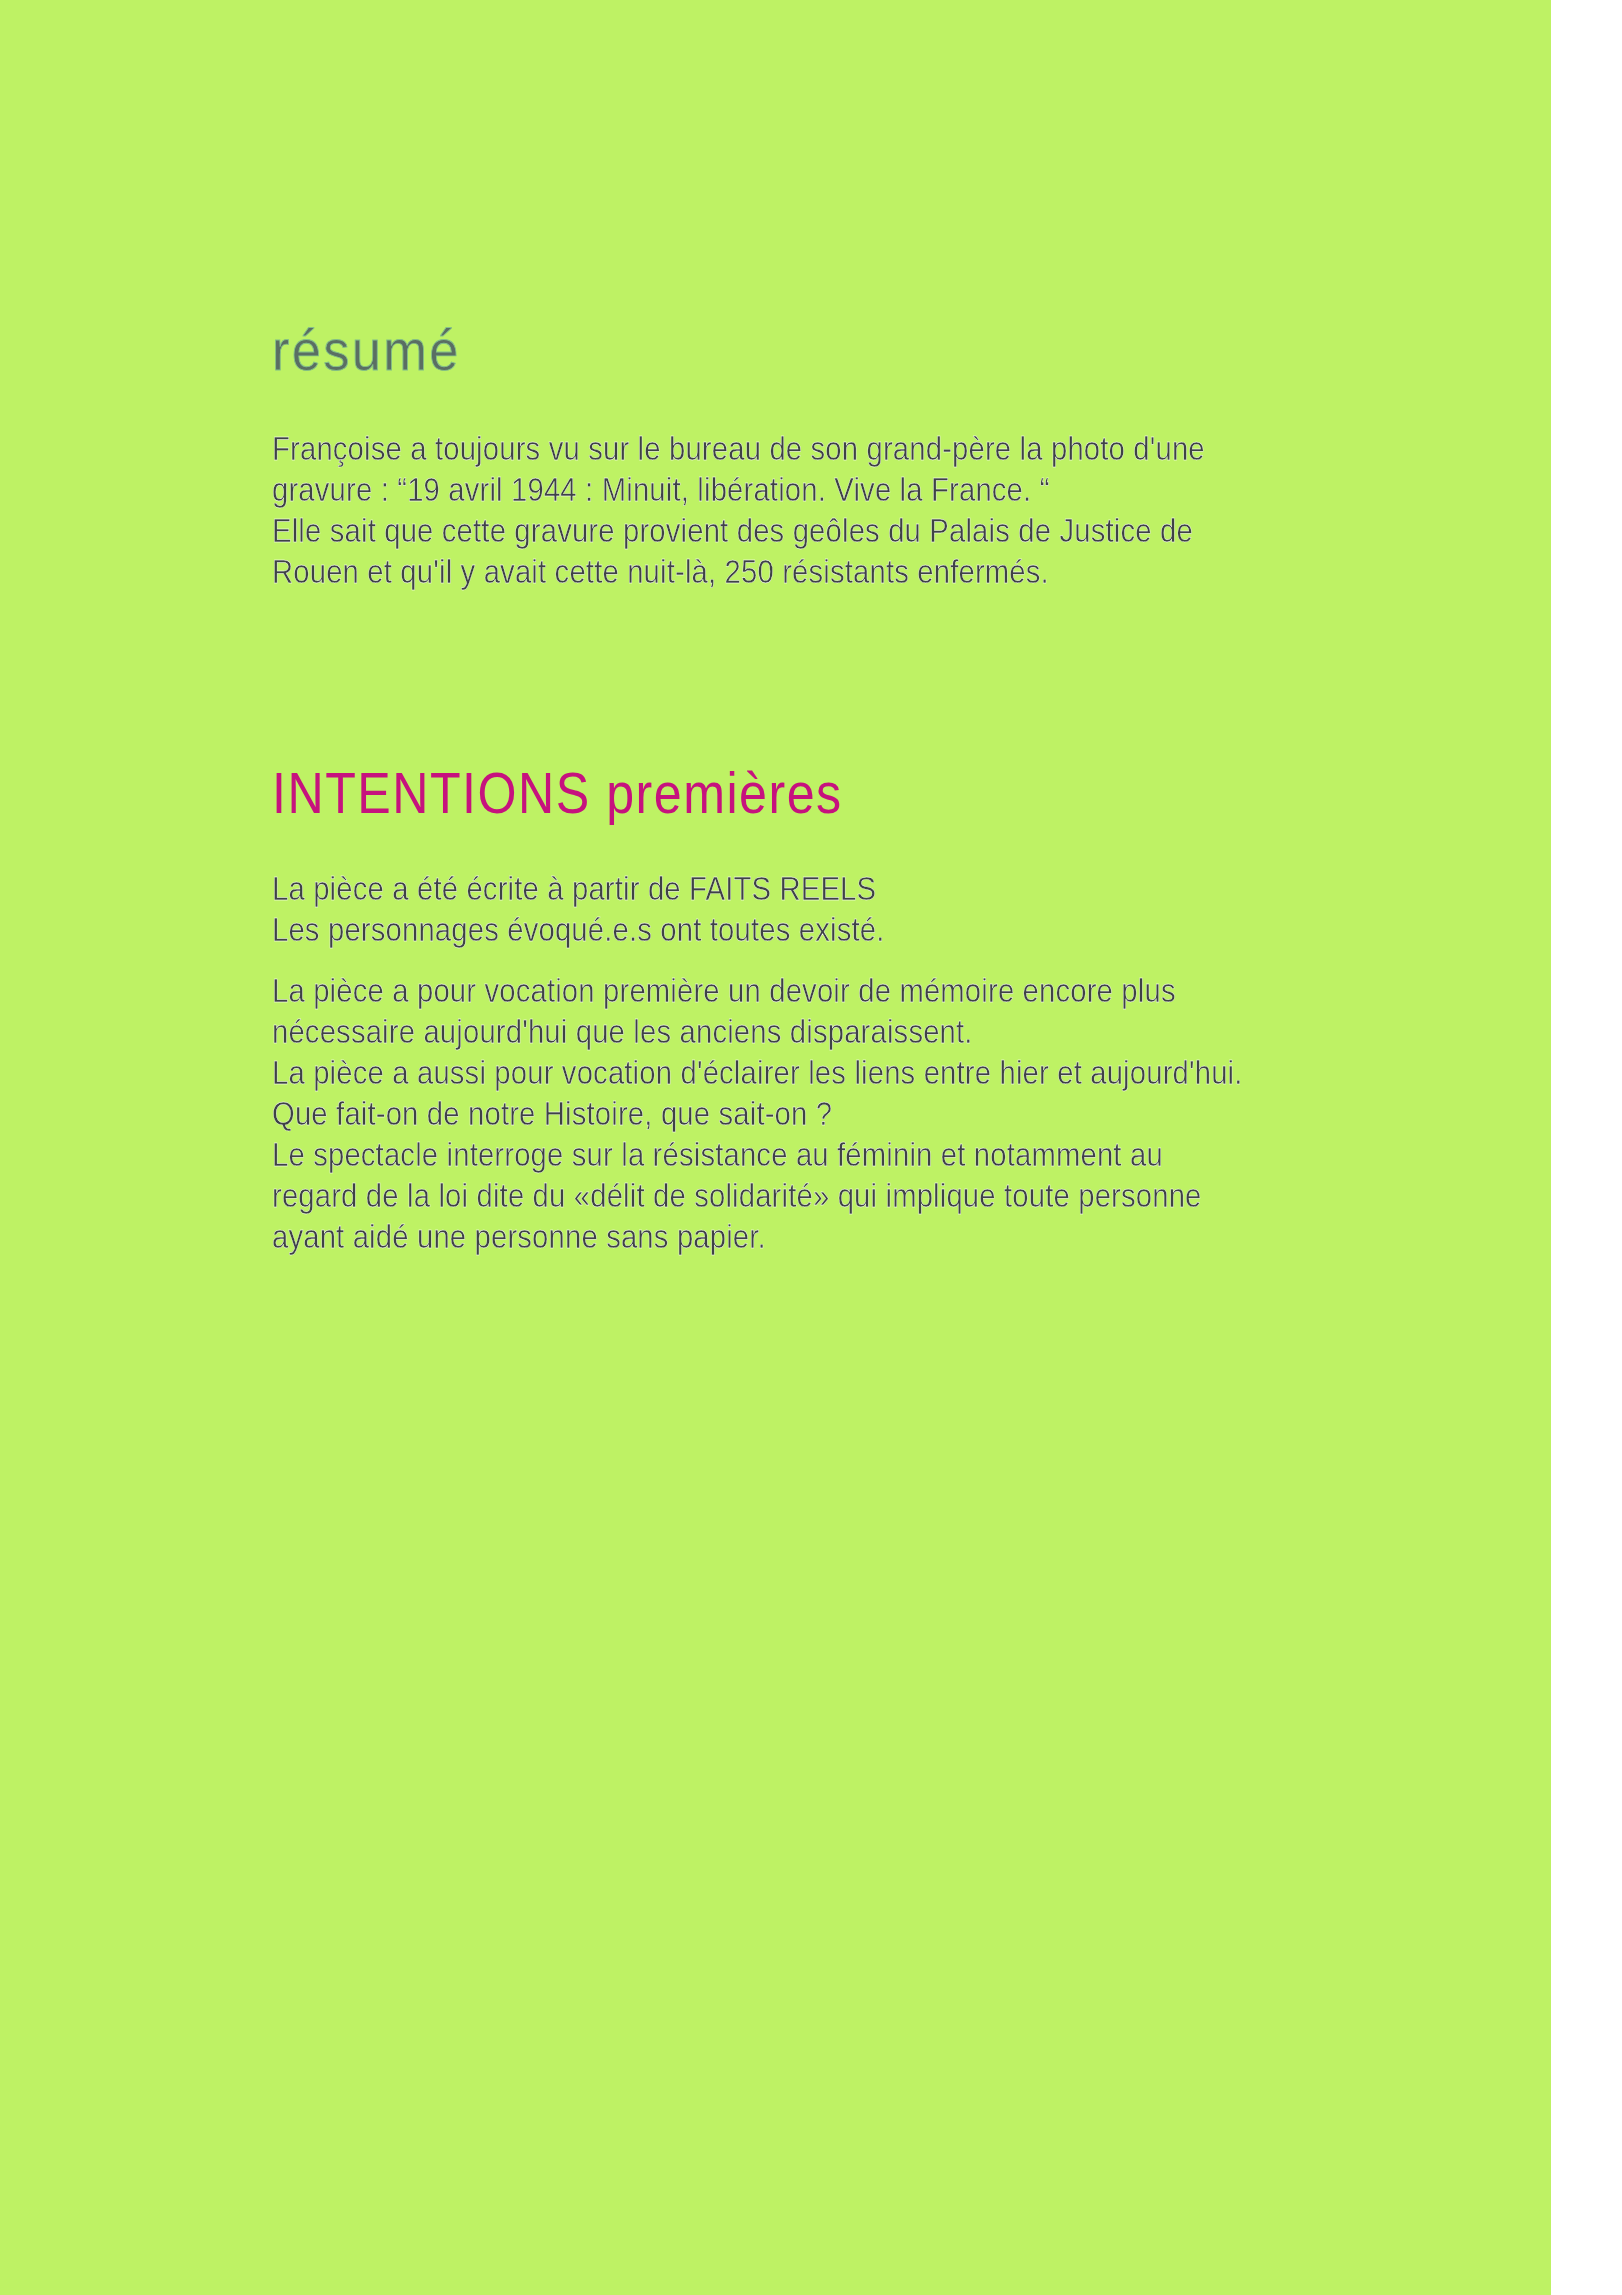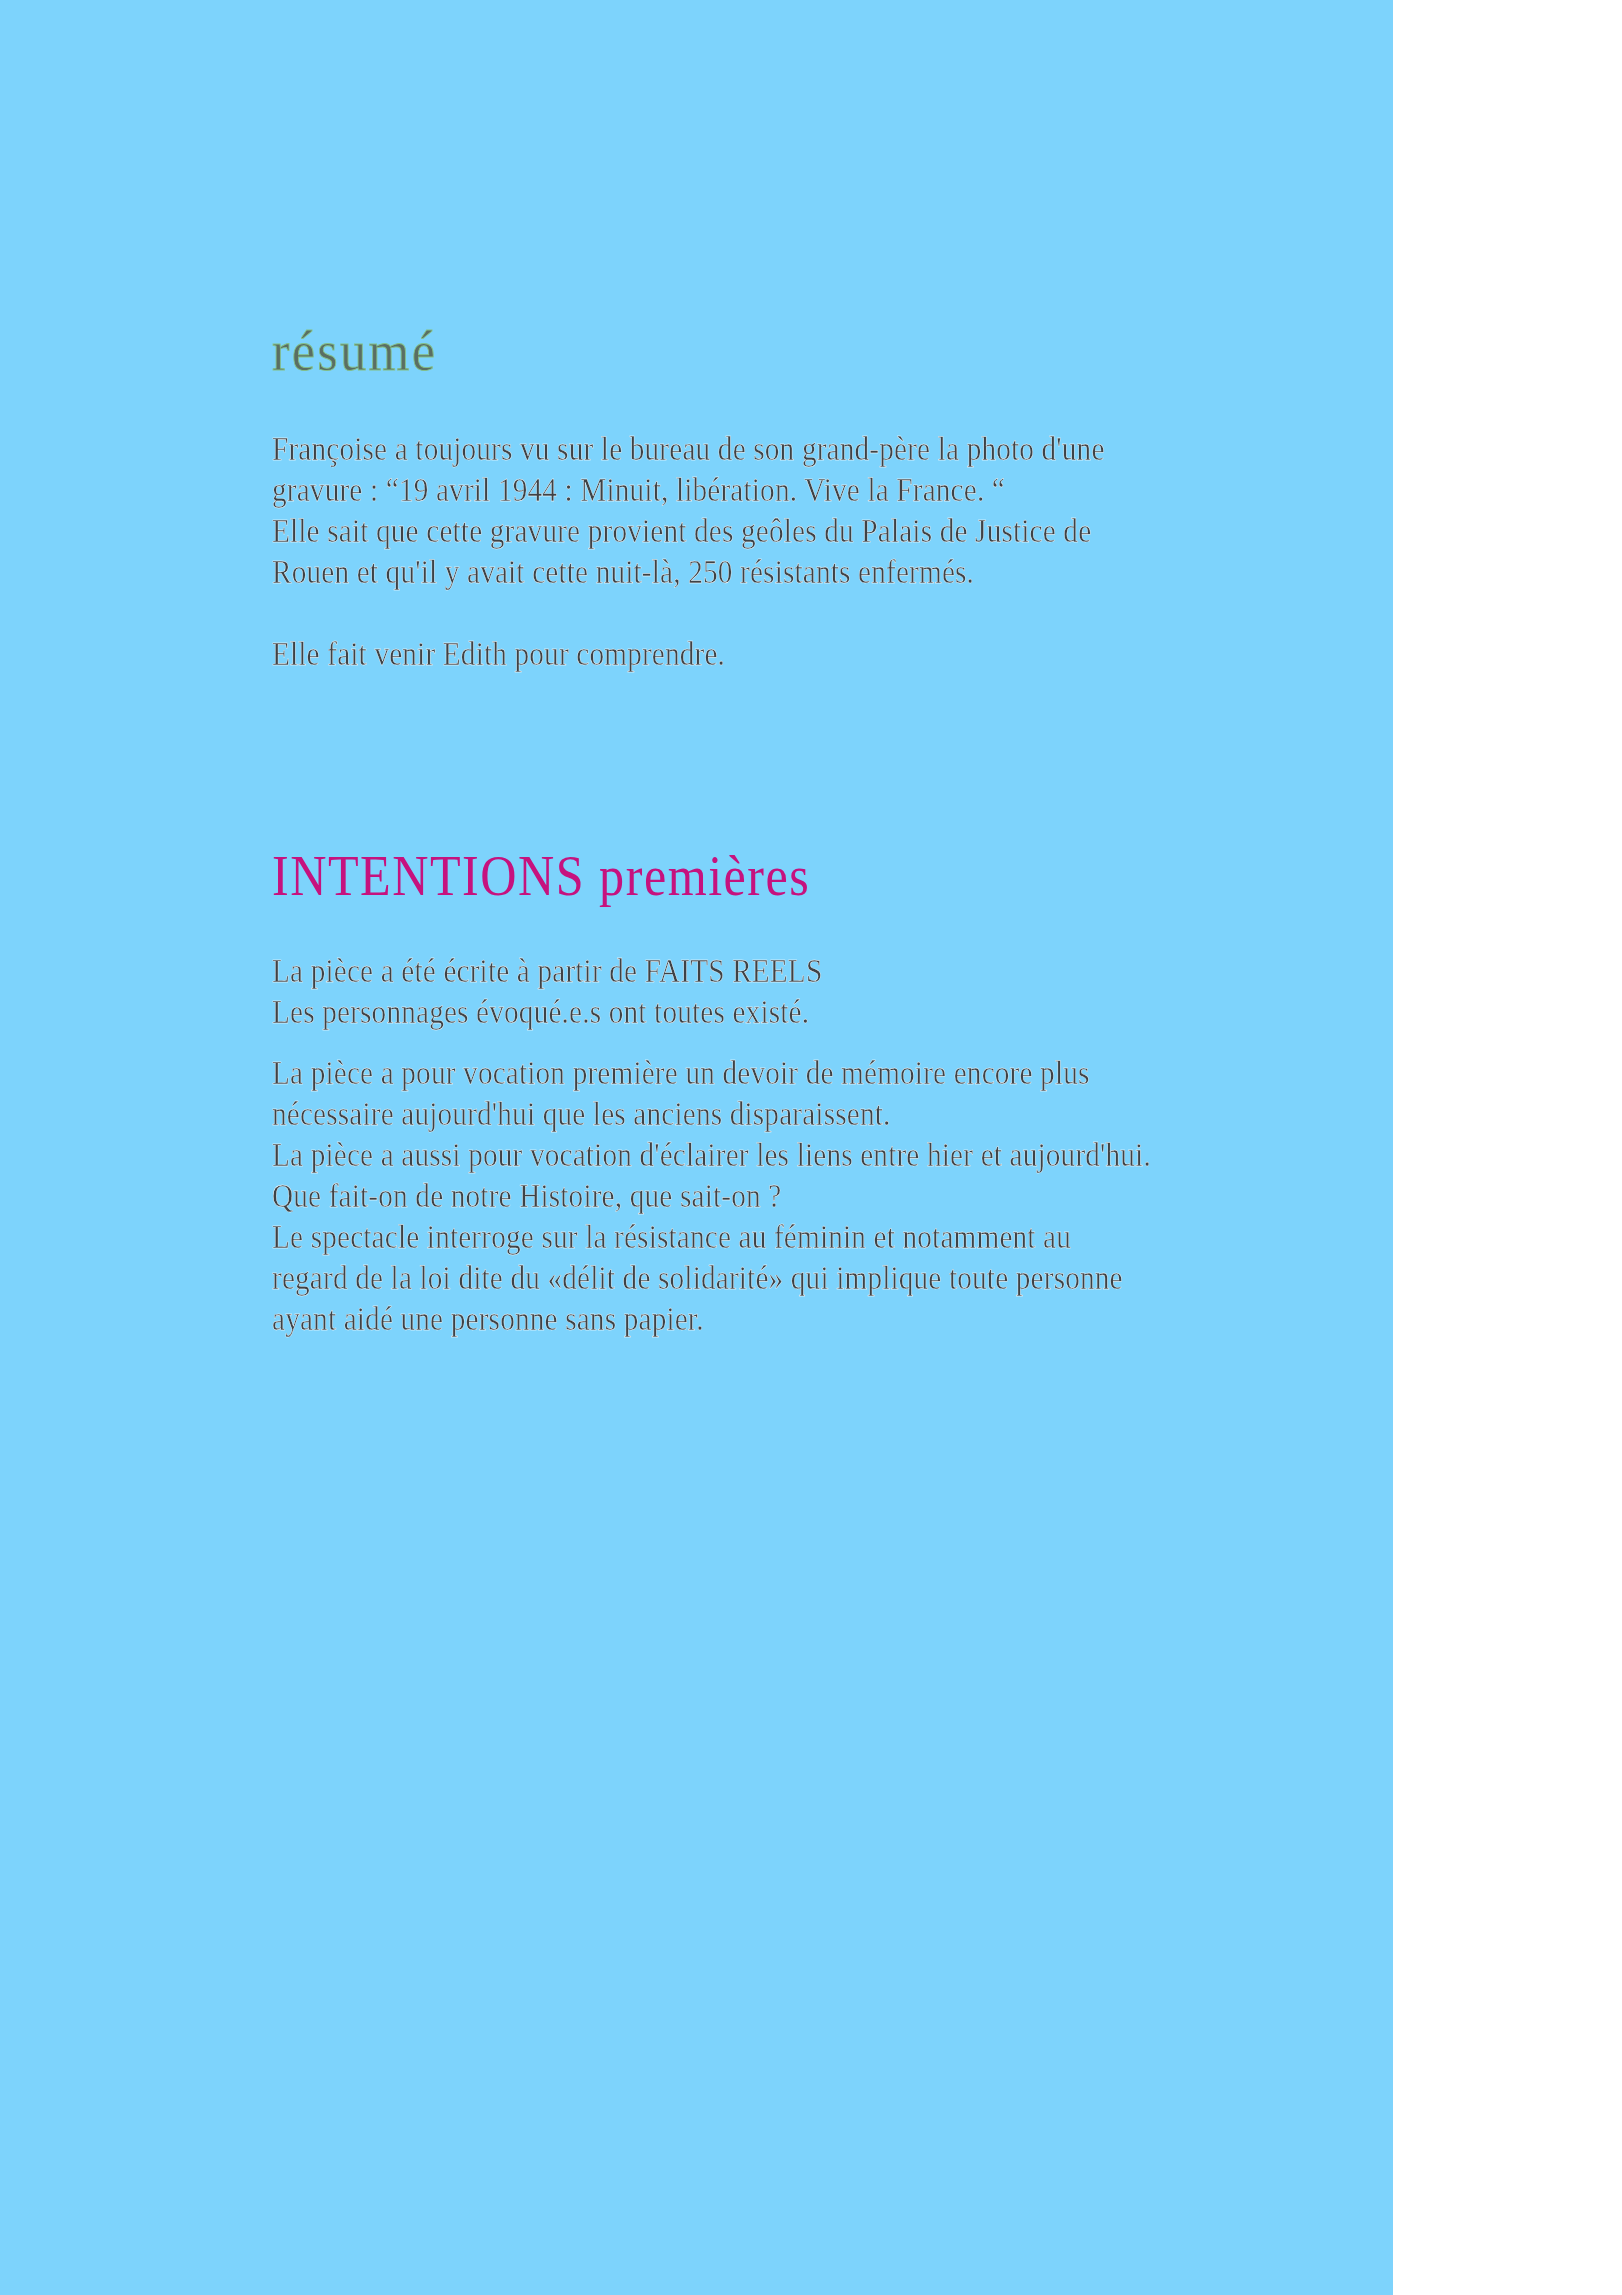--- a/index.html
+++ b/index.html
@@ -2,25 +2,25 @@
 <html style="font-size:13.5px"><head>
 <meta charset="utf-8">
 <style>
   html, body {
     margin: 0;
     padding: 0;
     background: #ffffff;
   }
   .page {
     position: relative;
-    width: 1393px;
+    width: 1551px;
     height: 2295px;
-    background: #7dd3fc;
+    background: #bef264;
     overflow: hidden;
-    font-family: Liberation Serif, serif;
+    font-family: Liberation Sans, sans-serif;
   }
   .content {
     position: absolute;
     left: 272px;
     top: 318px;
     width: 1183px;
   }
   h1.h-green {
     margin: 0 0 44px 0;
     font-size: 57px;
@@ -74,23 +74,20 @@
     <section>
       <h1 class="h-green">résumé</h1>
 
       <div class="para">
         <div class="line">Françoise a toujours vu sur le bureau de son grand-père la photo d'une</div>
         <div class="line">gravure : “19 avril 1944 : Minuit, libération. Vive la France. “</div>
         <div class="line">Elle sait que cette gravure provient des geôles du Palais de Justice de</div>
         <div class="line">Rouen et qu'il y avait cette nuit-là, 250 résistants enfermés.</div>
       </div>
 
-      <div class="para">
-        <div class="line">Elle fait venir Edith pour comprendre.</div>
-      </div>
 
 
     </section>
 
     <section>
       <h2 class="h-magenta">INTENTIONS premières</h2>
 
       <div class="para gap-small">
         <div class="line">La pièce a été écrite à partir de FAITS REELS</div>
         <div class="line">Les personnages évoqué.e.s ont toutes existé.</div>

